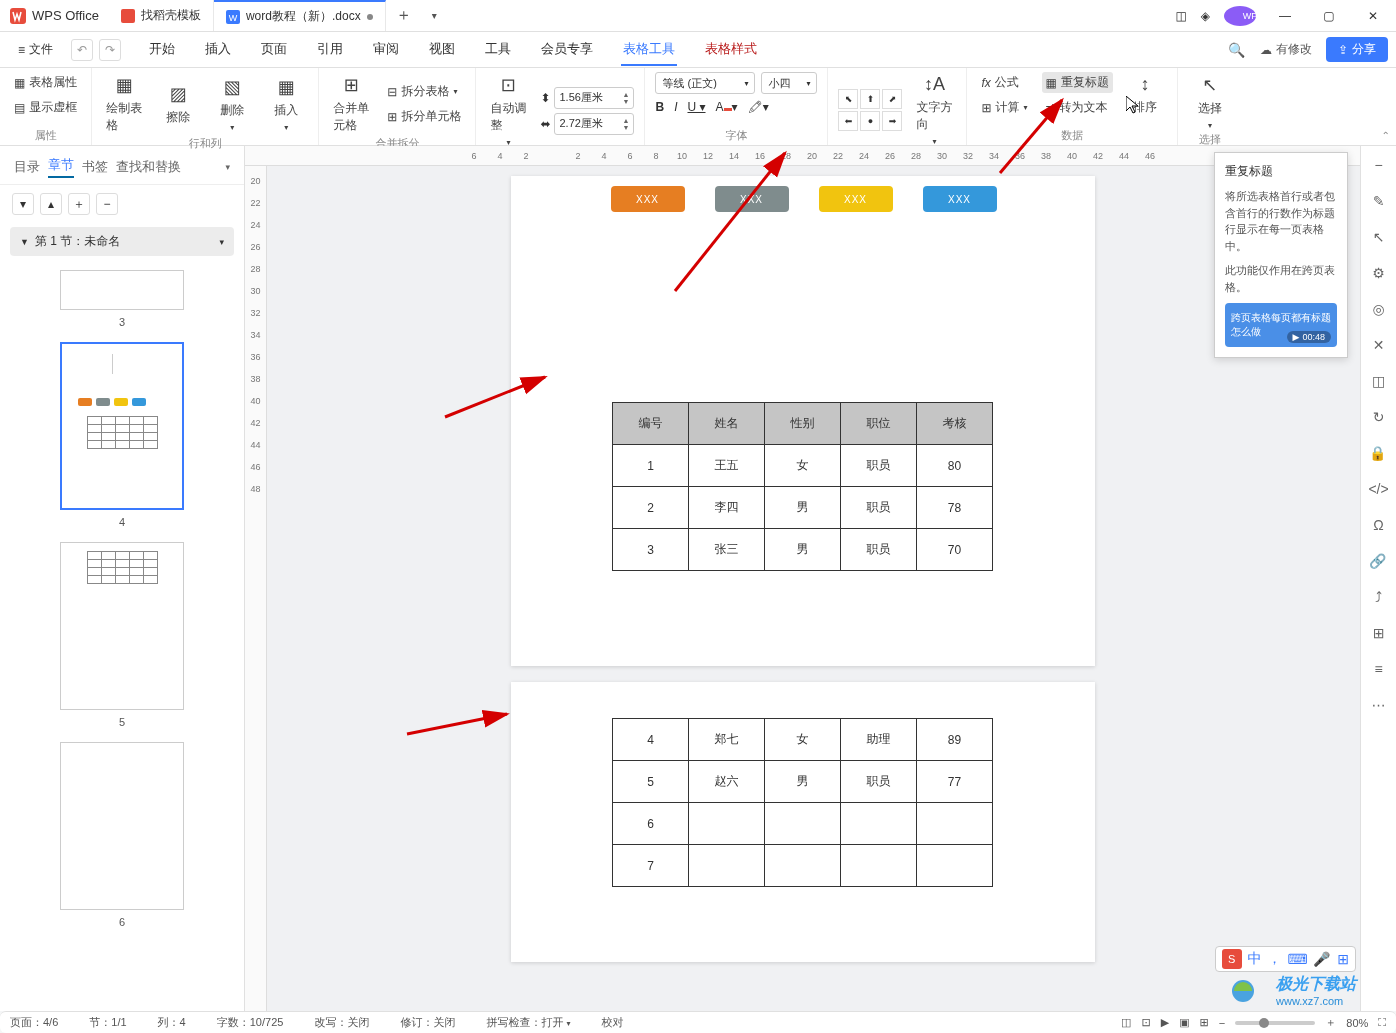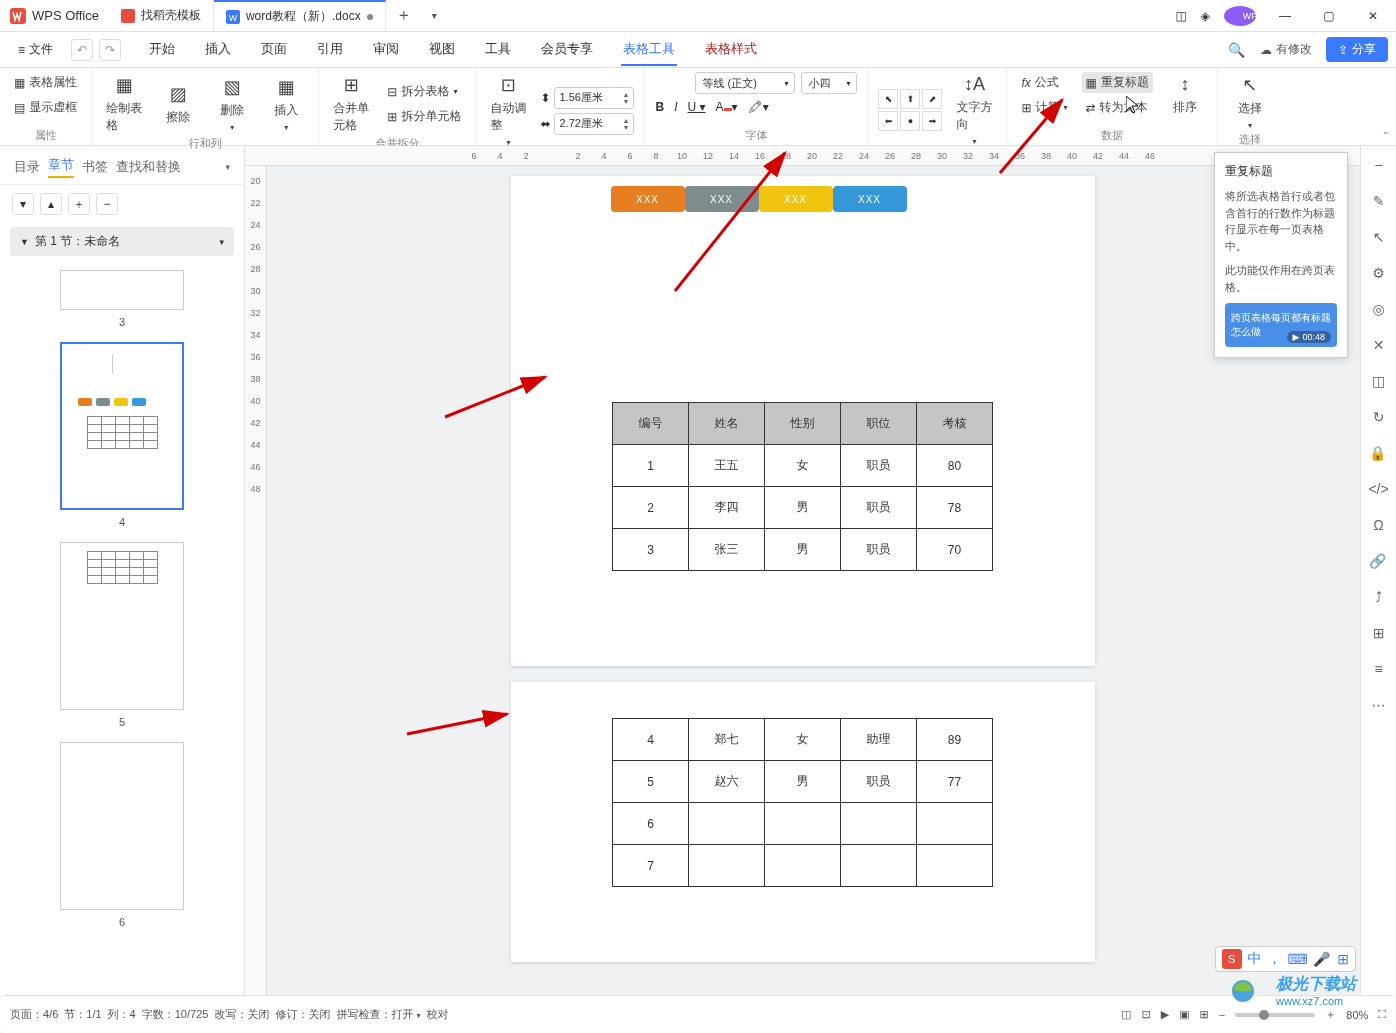--- a/index.html
+++ b/index.html
@@ -43,58 +43,58 @@
 .font-select { border: 1px solid #ccc; height: 22px; padding: 0 6px; display: flex; align-items: center; gap: 4px; font-size: 11px; border-radius: 3px; }
 .align-grid { display: grid; grid-template-columns: repeat(3, 20px); grid-template-rows: repeat(2, 20px); gap: 2px; }
 .align-grid span { border: 1px solid #ddd; display:flex; align-items:center; justify-content:center; font-size: 9px; cursor: pointer; }
 .ribbon .highlighted { background: #e6e6e6; border-radius: 3px; }
 
 
 .main { display: flex; height: calc(100% - 32px - 36px - 78px - 22px); }
 .nav-panel { width: 245px; background: #fff; border-right: 1px solid #e0e0e0; display: flex; flex-direction: column; }
 .nav-tabs { display: flex; gap: 8px; padding: 10px 14px 6px; font-size: 13px; align-items: center; border-bottom: 1px solid #eee; }
 .nav-tabs span { cursor: pointer; color:#666; }
-.nav-tabs span.active { color: #3a7afe; border-bottom: 2px solid #eab308; padding-bottom: 2px; }
+.nav-tabs span.active { color: #3a7afe; border-bottom: 2px solid #0369a1; padding-bottom: 2px; }
 .nav-controls { display: flex; gap: 6px; padding: 8px 12px; }
 .nav-controls span { width: 22px; height: 22px; border: 1px solid #ddd; border-radius: 3px; display:flex; align-items:center; justify-content:center; cursor: pointer; font-size: 12px; }
 .section-item { background: #ececec; margin: 4px 10px; padding: 6px 10px; border-radius: 4px; font-size: 12px; display: flex; align-items: center; gap: 6px; cursor: pointer; }
 .thumb-list { flex: 1; overflow: auto; padding: 10px 0; text-align: center; }
 .thumb { width: 124px; height: 168px; background: #fff; border: 1px solid #ccc; margin: 0 auto 6px; position: relative; cursor: pointer; }
 .thumb.small { height: 40px; }
 .thumb.selected { border: 2px solid #3a7afe; }
 .thumb-num { font-size: 11px; color: #555; margin-bottom: 14px; }
 
 
 .canvas-wrap { flex: 1; background: #f0f1f3; overflow: auto; position: relative; }
 .ruler-h { height: 20px; background: #fafafa; border-bottom: 1px solid #ddd; position: sticky; top:0; font-size: 9px; color: #777; display: flex; align-items: center; padding-left: 220px; gap: 8px; }
 .ruler-h span { width: 18px; text-align: center; }
 .ruler-v { width: 22px; background: #fafafa; border-right: 1px solid #ddd; position: absolute; left: 0; top: 20px; bottom: 0; font-size: 9px; color:#777; display: flex; flex-direction: column; align-items: center; padding-top: 10px; gap: 12px; }
 .page { width: 584px; background: #fff; margin: 10px auto 16px; box-shadow: 0 1px 4px rgba(0,0,0,0.15); position: relative; padding: 20px 40px 40px; }
 .page.first { padding-top: 10px; min-height: 490px; }
 .page.second { min-height: 280px; padding-top: 36px; }
-.badges { display: flex; margin: 0 0 30px 60px; }
+.badges { display: flex; gap: 30px; margin: 0 0 30px 60px; }
 .badge { width: 74px; height: 26px; border-radius: 4px; color: #fff; display: flex; align-items:center; justify-content:center; font-size: 10px; letter-spacing: 1px; }
 .doc-table { border-collapse: collapse; margin: 0 auto; }
 .doc-table th, .doc-table td { border: 1px solid #333; width: 76px; height: 42px; text-align: center; font-size: 12px; font-weight: normal; }
 .doc-table th { background: #c5c5c5; }
 
 
 .right-sidebar { width: 36px; background: #fff; border-left: 1px solid #e0e0e0; display: flex; flex-direction: column; align-items: center; padding-top: 10px; gap: 18px; }
 .right-sidebar span { width: 18px; height: 18px; color: #666; cursor: pointer; display:flex; align-items:center; justify-content:center; font-size: 14px; }
 
 
 .tooltip-pop { position: absolute; top: 152px; right: 48px; width: 134px; background: #fff; border: 1px solid #ccc; box-shadow: 0 2px 8px rgba(0,0,0,0.15); padding: 10px; font-size: 11px; z-index: 100; }
 .tooltip-pop .title { font-size: 12px; font-weight: 500; margin-bottom: 8px; }
 .tooltip-pop .desc { color: #555; line-height: 1.5; margin-bottom: 8px; }
 .tooltip-pop .video { background: #4a8fe7; color: #fff; border-radius: 4px; padding: 8px 6px; position: relative; }
 .tooltip-pop .video .vt { font-size: 10px; line-height: 1.4; }
 .tooltip-pop .video .dur { position: absolute; right: 6px; bottom: 4px; background: rgba(0,0,0,0.3); border-radius: 8px; padding: 1px 6px; font-size: 9px; display:flex; align-items:center; gap:3px; }
 
 
-.statusbar { height: 38px; background: #fff; border-top: 1px solid #e0e0e0; display: flex; align-items: center; padding: 0 10px; font-size: 11px; color: #555; gap: 6px; position: absolute; bottom: 0; left: 0; right: 0; border-radius: 6px; }
+.statusbar { height: 22px; background: #fff; border-top: 1px solid #e0e0e0; display: flex; align-items: center; padding: 0 10px; font-size: 11px; color: #555; gap: 31px; position: absolute; bottom: 0; left: 0; right: 0; border-radius: 6px; }
 .statusbar .right { margin-left: auto; display: flex; align-items: center; gap: 10px; }
 
 
 .arrow { position: absolute; pointer-events: none; z-index: 50; }
 .arrow svg { overflow: visible; }
 
 
 .wm-badges { position: absolute; right: 40px; bottom: 26px; z-index: 200; display: flex; flex-direction: column; align-items: flex-end; gap: 2px; }
 .ime-bar { display: flex; gap: 6px; background: #fff; border: 1px solid #ccc; border-radius: 4px; padding: 2px 6px; align-items: center; }
 .ime-bar span { font-size: 14px; }
@@ -272,21 +272,21 @@
                 <span>▼</span>
               </span>
             </div>
         </div>
       </div>
     </div>
     <div class="label">单元格大小</div>
   </div>
   <div class="ribbon-group">
     <div class="col" style="gap:6px;">
-      <div class="row" style="gap:6px;margin-left:40px;">
+      <div class="row" style="gap:6px;">
         <div class="font-select" style="width:100px;">
             <span>等线 (正文)</span>
             <span style="font-size:8px;margin-left:auto">▾</span>
           </div>
         <div class="font-select" style="width:56px;">
             <span>小四</span>
             <span style="font-size:8px;margin-left:auto">▾</span>
           </div>
       </div>
       <div class="row" style="gap:10px;">

